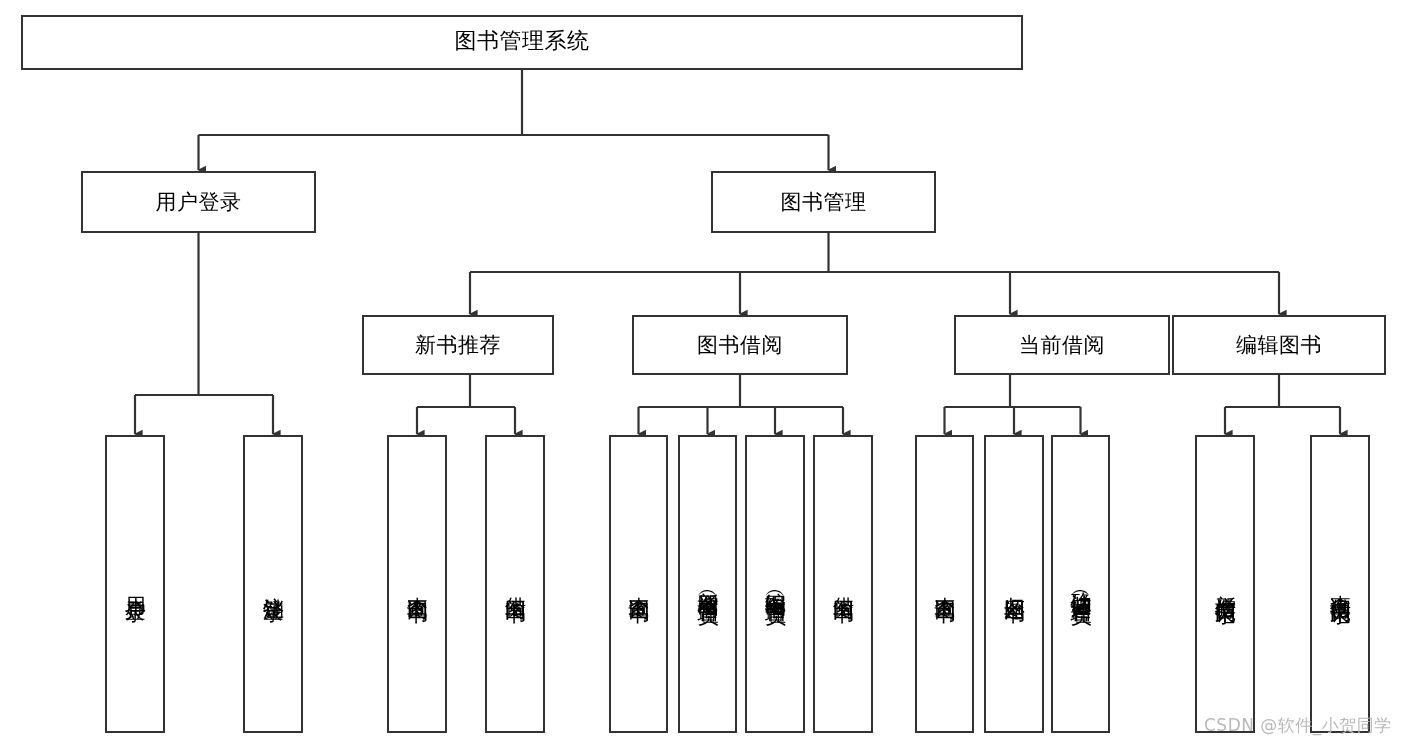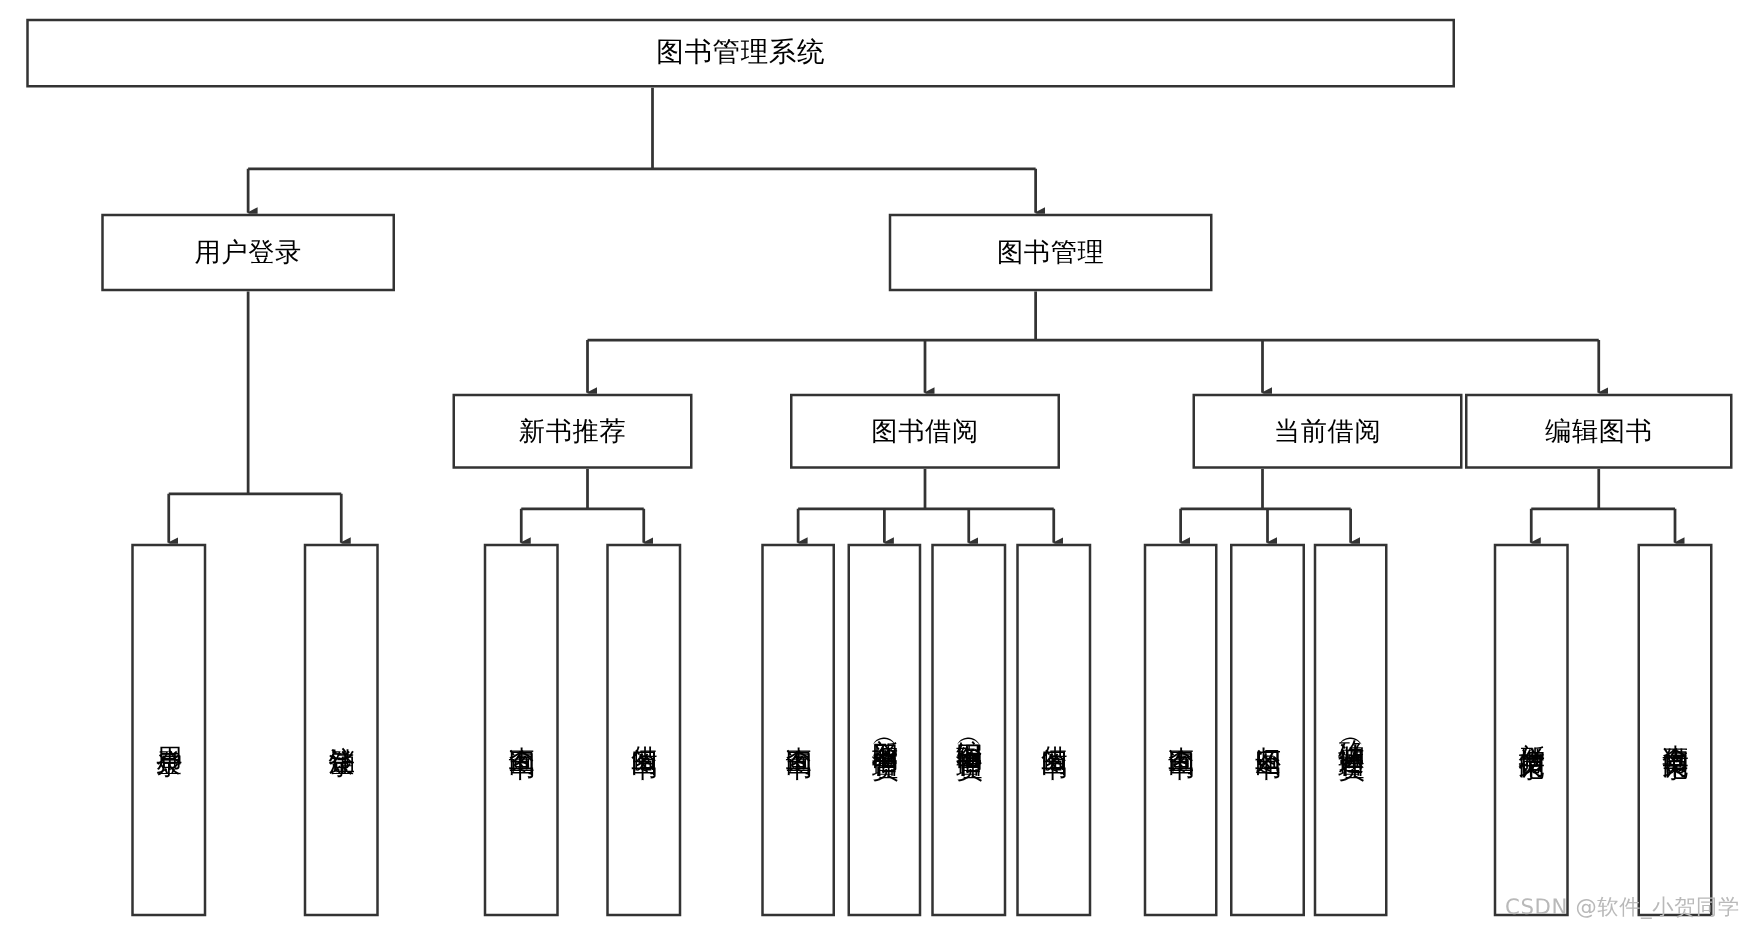--- a/index.html
+++ b/index.html
@@ -104,29 +104,29 @@
         <line x1="944.5" y1="407" x2="944.5" y2="434" stroke="#333333" stroke-width="2.2" marker-end="url(#arrowhead)"></line>
         <line x1="1014" y1="407" x2="1014" y2="434" stroke="#333333" stroke-width="2.2" marker-end="url(#arrowhead)"></line>
         <line x1="1080.5" y1="407" x2="1080.5" y2="434" stroke="#333333" stroke-width="2.2" marker-end="url(#arrowhead)"></line>
         <line x1="1279" y1="375" x2="1279" y2="407" stroke="#333333" stroke-width="2.2"></line>
         <line x1="1225" y1="407" x2="1340" y2="407" stroke="#333333" stroke-width="2.2"></line>
         <line x1="1225" y1="407" x2="1225" y2="434" stroke="#333333" stroke-width="2.2" marker-end="url(#arrowhead)"></line>
         <line x1="1340" y1="407" x2="1340" y2="434" stroke="#333333" stroke-width="2.2" marker-end="url(#arrowhead)"></line>
       </g>
   </svg>
 
-  <div class="node root horiz" style="left:21px; top:15px; width:1143px; height:55px;">
+  <div class="node root horiz" style="left:21px; top:15px; width:1002px; height:55px;font-family:Liberation Mono, monospace;">
     <span class="label">图书管理系统</span>
   </div>
 
   <div class="node lvl2 horiz" style="left:81px; top:171px; width:235px; height:62px;">
     <span class="label">用户登录</span>
   </div>
 
-  <div class="node lvl2 horiz" style="left:711px; top:171px; width:259px; height:62px;">
+  <div class="node lvl2 horiz" style="left:711px; top:171px; width:225px; height:62px;">
     <span class="label">图书管理</span>
   </div>
 
   <div class="node lvl3 horiz" style="left:362px; top:315px; width:192px; height:60px;">
     <span class="label">新书推荐</span>
   </div>
 
   <div class="node lvl3 horiz" style="left:632px; top:315px; width:216px; height:60px;">
     <span class="label">图书借阅</span>
   </div>

